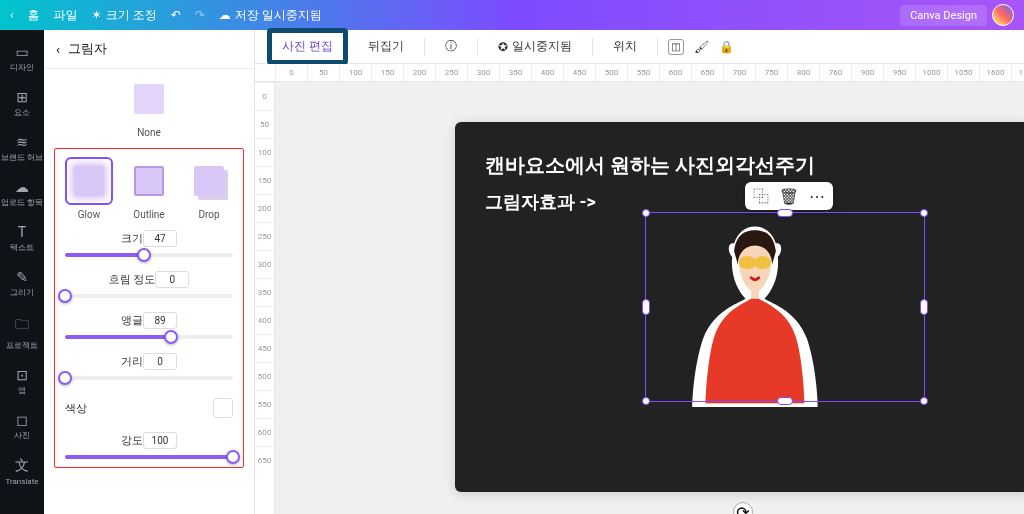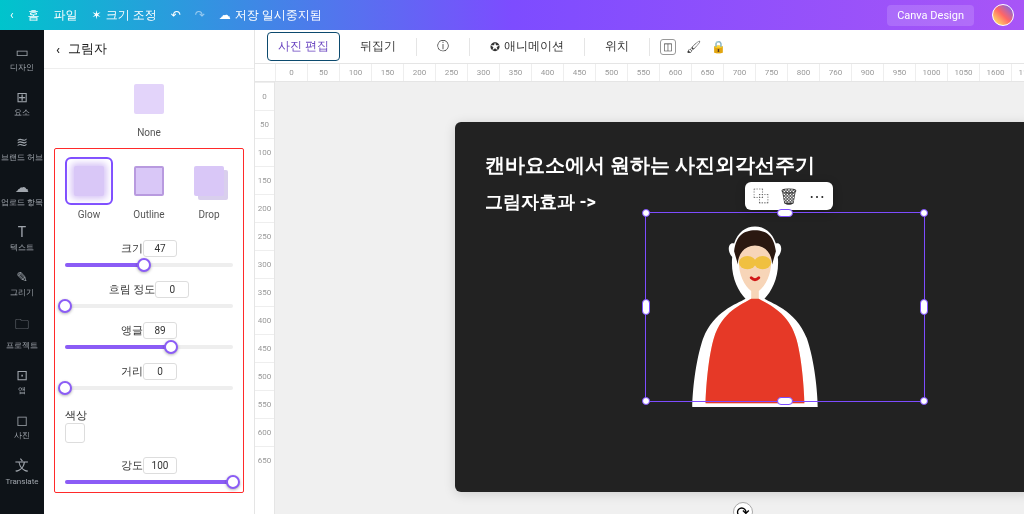--- a/index.html
+++ b/index.html
@@ -1,58 +1,58 @@
 <!DOCTYPE html>
 <html><head>
 <meta charset="utf-8">
 <style>
 * { box-sizing: border-box; margin: 0; padding: 0; font-family: -apple-system, BlinkMacSystemFont, "Segoe UI", Roboto, sans-serif; }
 body { width: 1024px; height: 514px; overflow: hidden; background: #fff; }
 
 .topbar { height: 30px; background: linear-gradient(90deg, #00c4cc 0%, #7d4cff 50%, #a855f7 100%); display: flex; align-items: center; padding: 0 10px; color: #fff; font-size: 12px; justify-content: space-between; }
 .topbar-left { display: flex; align-items: center; gap: 14px; }
 .topbar-item { cursor: pointer; display: flex; align-items: center; gap: 4px; }
-.topbar-right { display: flex; align-items: center; gap: 18px; }
+.topbar-right { display: flex; align-items: center; gap: 5px; }
 .design-btn { background: rgba(255,255,255,0.15); padding: 4px 10px; border-radius: 4px; font-size: 11px; }
 .avatar { width: 22px; height: 22px; border-radius: 50%; background: linear-gradient(45deg,#ff6,#f66,#66f); border:1px solid #fff; }
 
 .main { display: flex; height: calc(100% - 30px); }
 
 .leftnav { width: 44px; background: #0e1318; display: flex; flex-direction: column; align-items: center; padding-top: 8px; gap: 4px; }
 .leftnav-item { width: 44px; display:flex; flex-direction:column; align-items:center; justify-content:center; color:#a0a6ad; font-size:8px; padding:6px 0; cursor:pointer; gap:2px;}
 
 .panel { width: 228px; background:#fff; border-right:1px solid #e5e5e5; display:flex; flex-direction:column; }
 .panel-header { display:flex; align-items:center; padding:10px 12px; border-bottom:1px solid #eee; font-size:13px; font-weight:500; gap:8px; color:#222; }
 .back-chev { cursor:pointer; }
 
 .panel-body { padding: 6px 10px 10px; overflow:auto; }
-.style-grid { display:flex; gap:12px; justify-content:space-around; margin-bottom:20px; }
+.style-grid { display:flex; gap:12px; justify-content:space-around; margin-bottom:10px; }
 .style-opt { display:flex; flex-direction:column; align-items:center; font-size:10px; color:#555; cursor:pointer; }
 .style-thumb { width:48px; height:48px; border-radius:6px; display:flex; align-items:center; justify-content:center; border:1px solid transparent; margin-bottom:4px; }
 .style-thumb.sel { border:2px solid #7d4cff; }
 .sq { width:30px; height:30px; background:#d9c7f7; border-radius:2px; }
 .sq.none { background:#e3d4fa; }
 .sq.glow { box-shadow:0 0 6px 3px #d9c7f7; }
 .sq.drop { box-shadow:4px 4px 0 rgba(180,160,220,.5); }
 .sq.outline { border:2px solid #b89adf; }
 
 .redbox { border:1.5px solid #ff2a2a; border-radius:2px; padding:8px 10px; }
 .slider-row { margin-bottom:14px; }
 .slider-head { display:flex; justify-content:center; align-items:center; font-size:11px; color:#333; margin-bottom:6px; }
 .slider-val { border:1px solid #ddd; border-radius:3px; padding:2px 0; width:34px; text-align:center; font-size:10px; background:#fff; }
 .slider-track { height:4px; background:#eee; border-radius:2px; position:relative; }
 .slider-fill { height:4px; background:#8b5cf6; border-radius:2px; position:absolute; left:0; }
 .slider-knob { width:14px; height:14px; border-radius:50%; background:#fff; border:2px solid #8b5cf6; position:absolute; top:-5px; transform:translateX(-50%); box-shadow:0 1px 3px rgba(0,0,0,.3); }
-.color-row { display:flex; justify-content:space-between; font-size:11px; color:#333; padding:4px 0; margin-bottom:10px;flex-direction:column;}
+.color-row { display:flex; justify-content:space-between; align-items:center; font-size:11px; color:#333; padding:4px 0; margin-bottom:10px;}
 .color-swatch { width:20px; height:20px; border:1px solid #ddd; border-radius:3px; background:#fff; }
 
 .canvas-area { flex:1; display:flex; flex-direction:column; background:#f5f5f5; position:relative; }
 .toolbar { height:34px; background:#fff; border-bottom:1px solid #e5e5e5; display:flex; align-items:center; padding:0 12px; gap:10px; font-size:12px; color:#333; }
 .tbtn { padding:5px 10px; border-radius:4px; cursor:pointer; display:flex; align-items:center; gap:4px;}
-.tbtn.primary { background:#fff; border:1px solid #0c4a6e; color:#6b46c1; font-weight:500; }
+.tbtn.primary { background:#fff; border:5px solid #0c4a6e; color:#6b46c1; font-weight:500; }
 .tsep { width:1px; height:18px; background:#e5e5e5; }
 .ticon { width:16px; height:16px; border:1px solid #999; border-radius:3px; display:flex; align-items:center; justify-content:center; font-size:10px;}
 
 .ruler-h { height:18px; background:#fff; border-bottom:1px solid #e5e5e5; display:flex; font-size:8px; color:#999; position:relative; padding-left:20px;}
 .ruler-h span { width:32px; text-align:center; border-left:1px solid #eee; line-height:18px;}
 .ruler-v { width:20px; background:#fff; border-right:1px solid #e5e5e5; display:flex; flex-direction:column; font-size:8px; color:#999; }
 .ruler-v span { height:28px; text-align:center; border-top:1px solid #eee; line-height:28px;}
 
 .workspace { flex:1; display:flex; overflow:hidden;}
 .canvas-wrap { flex:1; overflow:auto; background:#f0f0f0; position:relative; padding:30px 0 0 30px;}
@@ -232,21 +232,21 @@
     </div>
   </div>
 
   <div class="canvas-area">
     <div class="toolbar">
       <div class="tbtn primary">사진 편집</div>
       <div class="tbtn">뒤집기</div>
       <div class="tsep"></div>
       <div class="tbtn">ⓘ</div>
       <div class="tsep"></div>
-      <div class="tbtn">✪ <span>애니메이션</span></div>
+      <div class="tbtn">✪ <span>일시중지됨</span></div>
       <div class="tsep"></div>
       <div class="tbtn">위치</div>
       <div class="tsep"></div>
       <div class="ticon">◫</div>
       <div style="cursor:pointer">🖌</div>
       <div style="cursor:pointer">🔒</div>
     </div>
 
     <div class="ruler-h" id="rulerh">
         <span>0</span>

